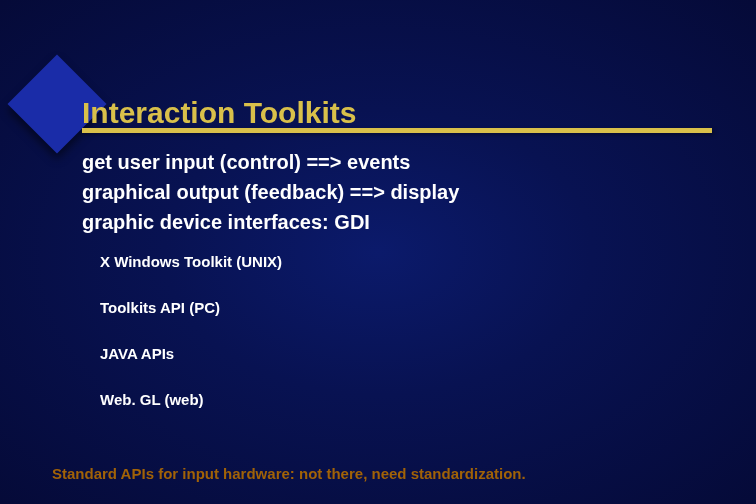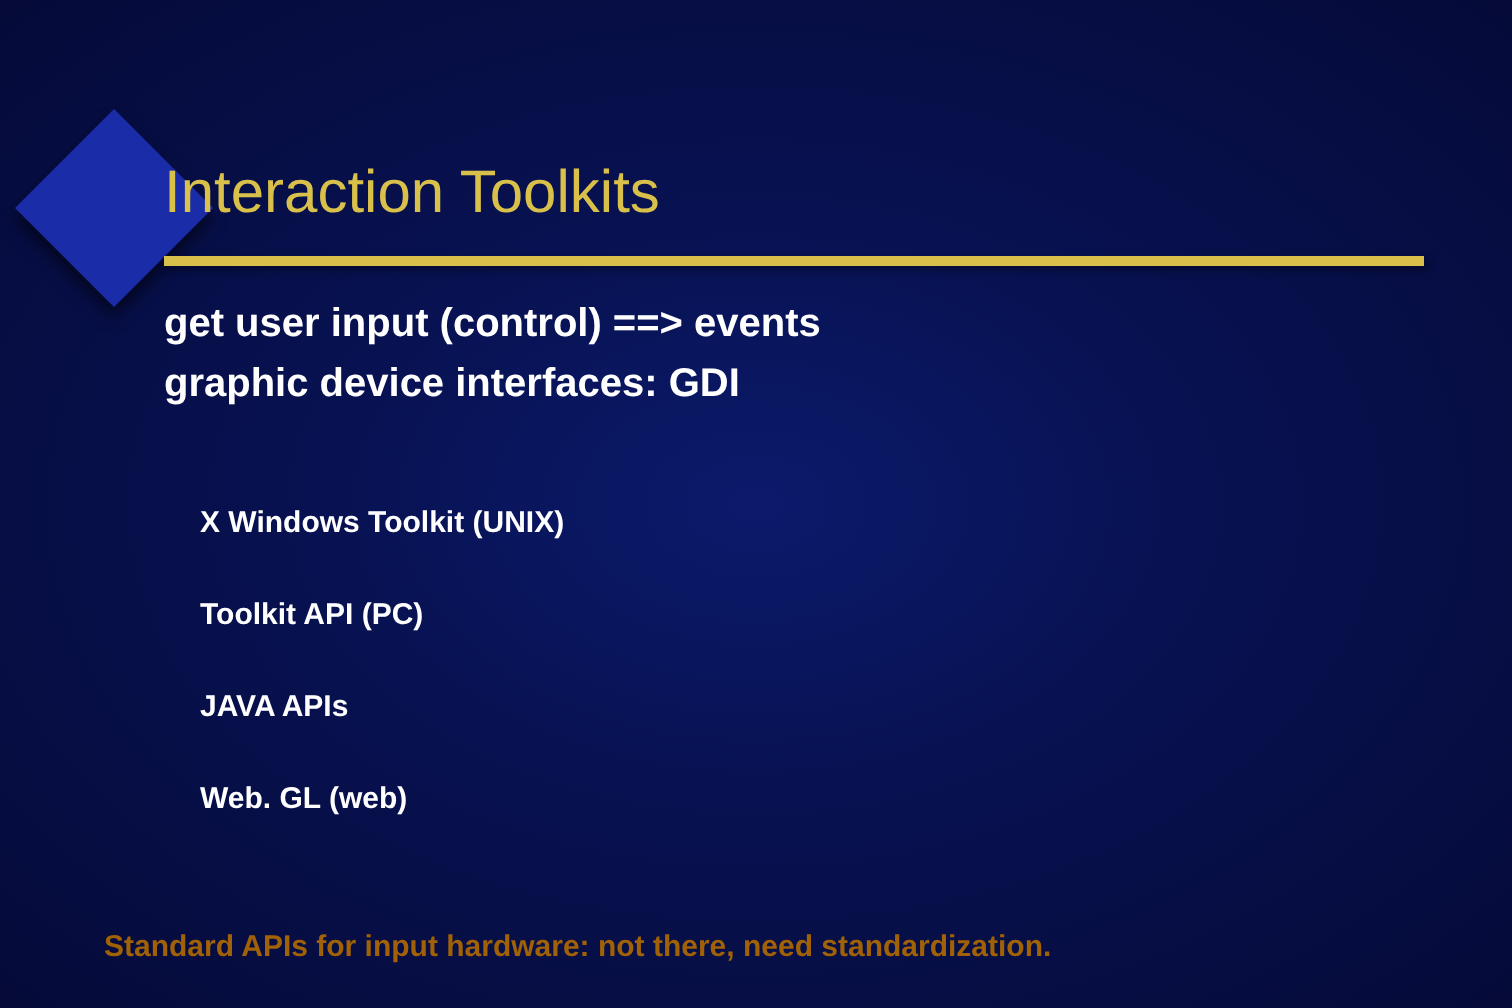--- a/index.html
+++ b/index.html
@@ -15,24 +15,24 @@
     top: 69px;
     left: 22px;
     width: 70px;
     height: 70px;
     background: #1a2ca8;
     transform: rotate(45deg);
     box-shadow: 4px 4px 8px rgba(0,0,0,0.5);
   }
   .title {
     position: absolute;
-    top: 80px;
+    top: 96px;
     left: 82px;
     font-size: 30px;
-    font-weight: normal;
+    font-weight: bold;
     color: #d9c04a;
   }
   .rule {
     position: absolute;
     top: 128px;
     left: 82px;
     width: 630px;
     height: 5px;
     background: #d9c04a;
     box-shadow: 2px 2px 4px rgba(0,0,0,0.4);
@@ -69,23 +69,24 @@
 <body>
 
 <div class="diamond"></div>
 
 <div class="title">Interaction Toolkits</div>
 
 <div class="rule"></div>
 
 <div class="intro">
   <div>get user input (control) ==&gt; events</div>
+  <div>graphical output (feedback) ==&gt; display</div>
   <div>graphic device interfaces: GDI</div>
 </div>
 
 <div class="items">
   <div class="item">X Windows Toolkit (UNIX)</div>
-  <div class="item">Toolkit API (PC)</div>
+  <div class="item">Toolkits API (PC)</div>
   <div class="item">JAVA APIs</div>
   <div class="item">Web. GL (web)</div>
 </div>
 
 <div class="footer">Standard APIs for input hardware:  not there, need standardization.</div>
 
 </body></html>

